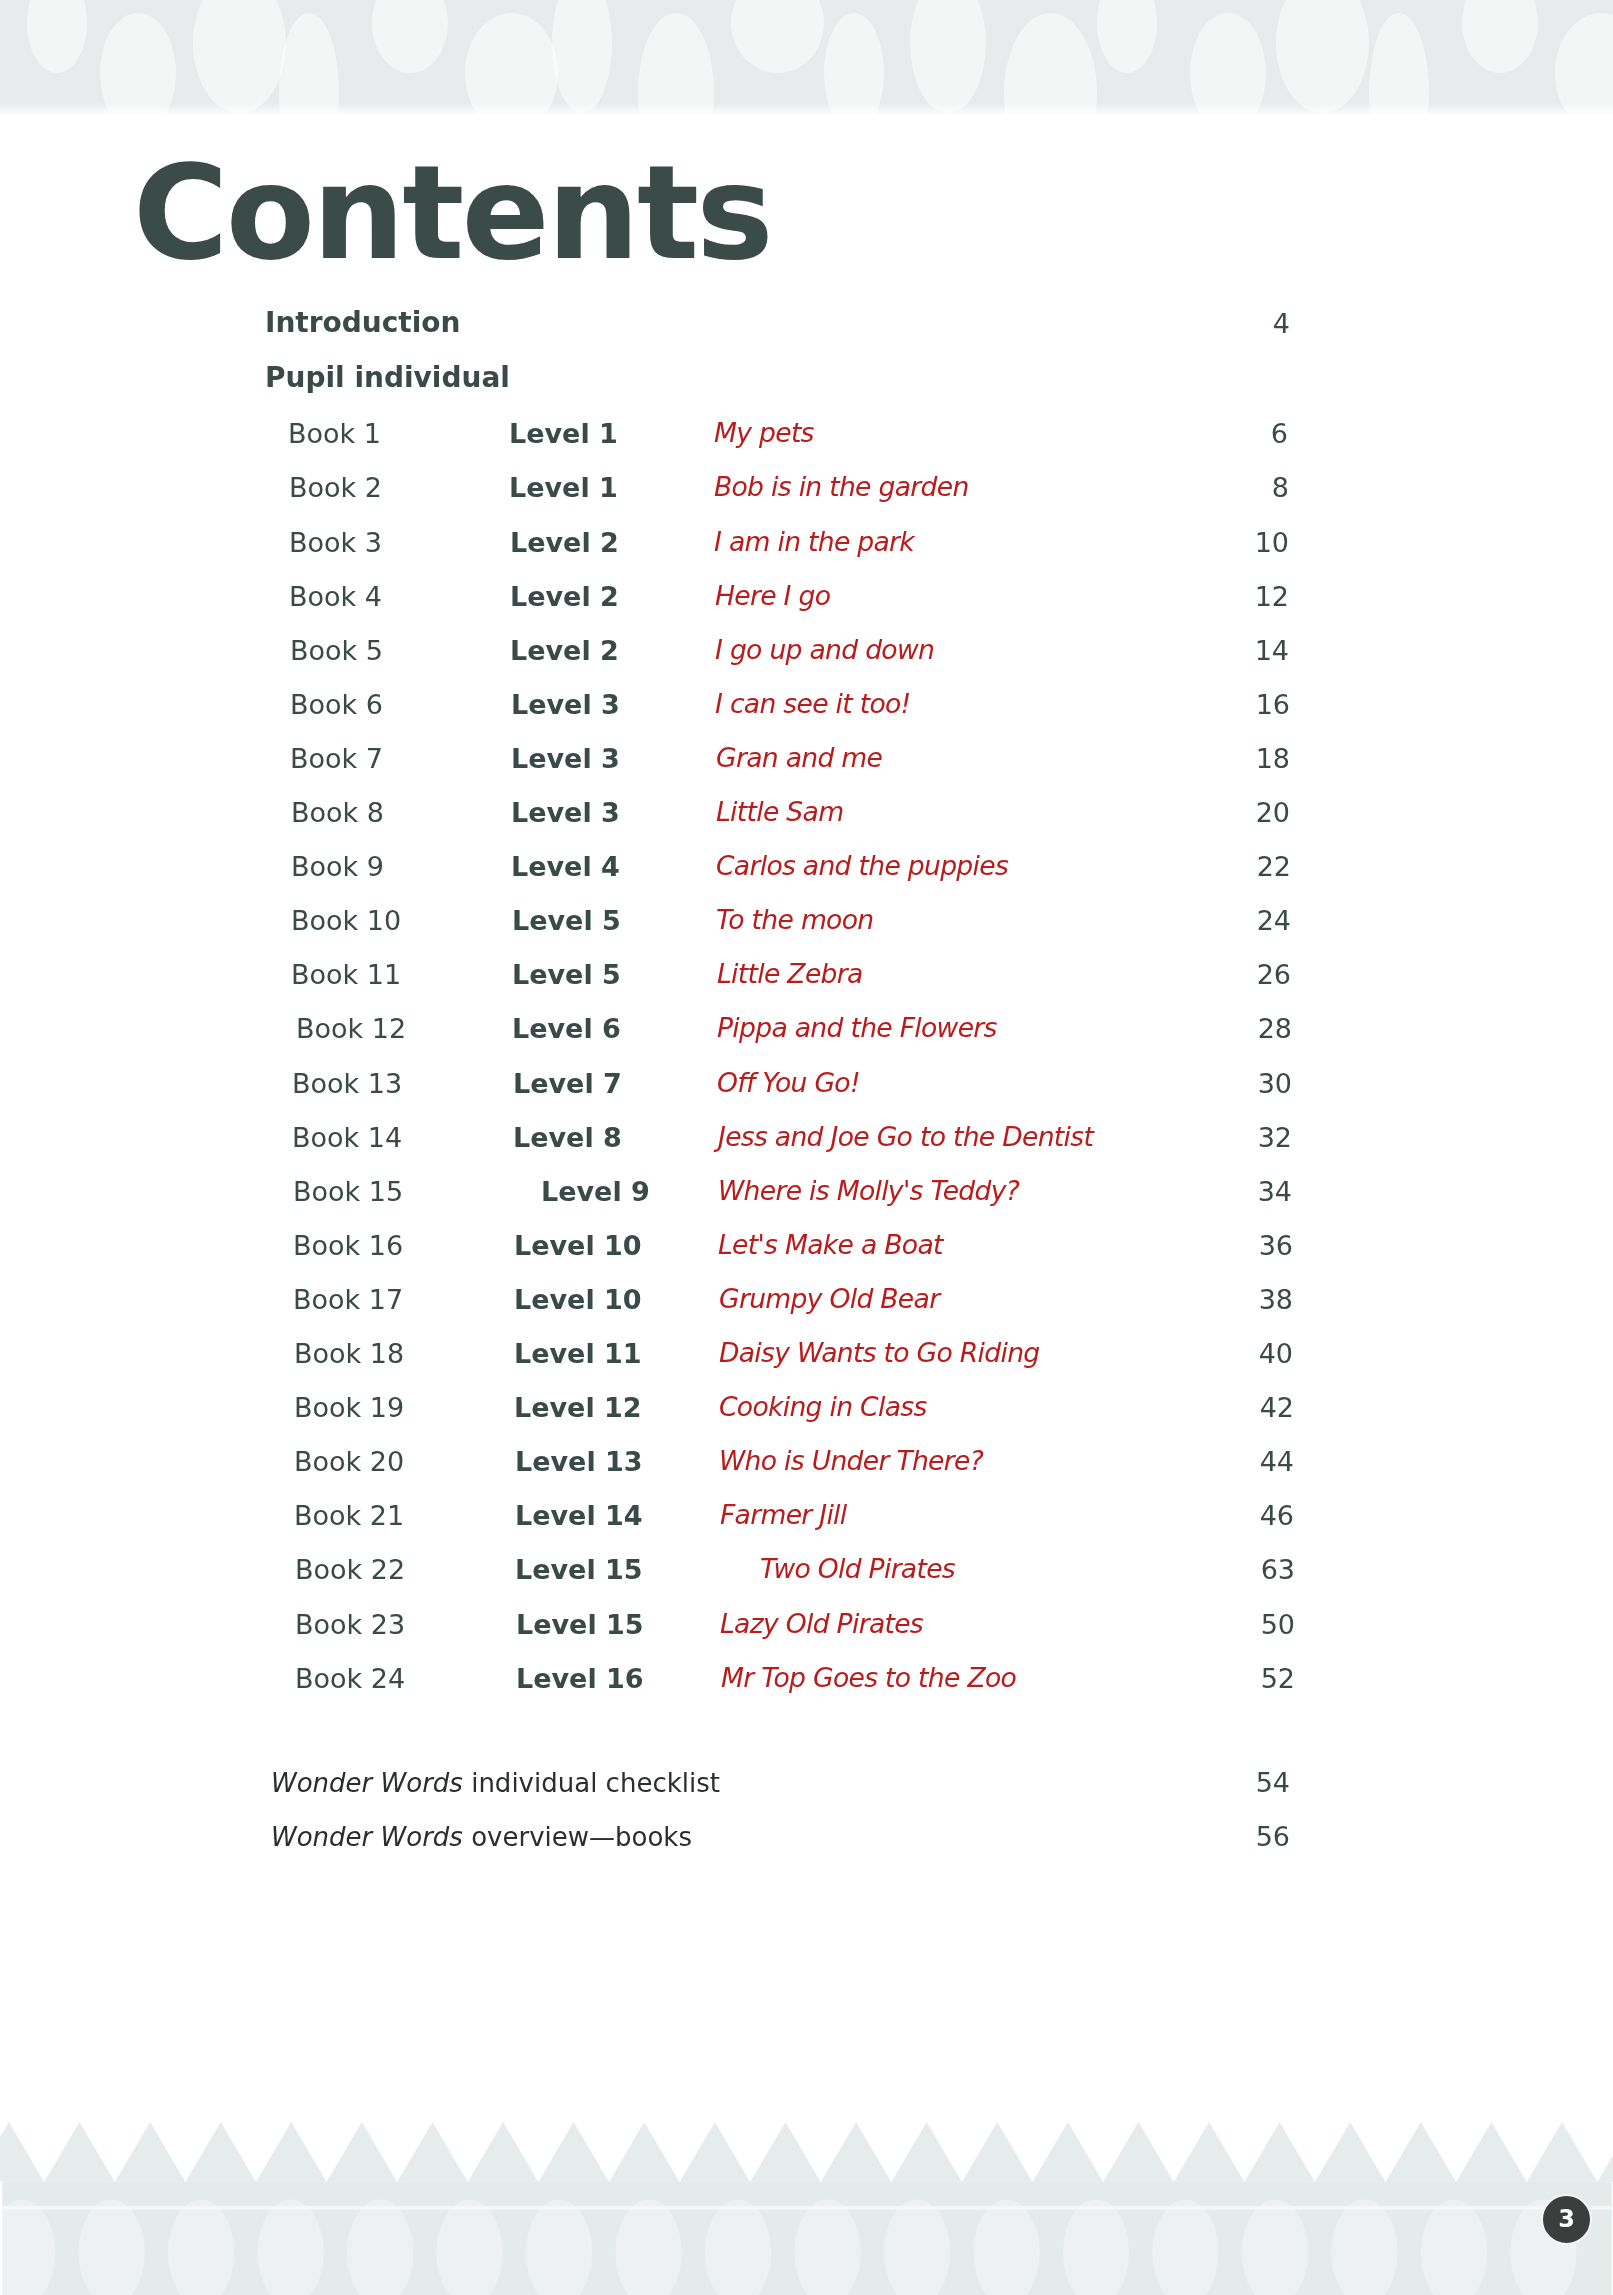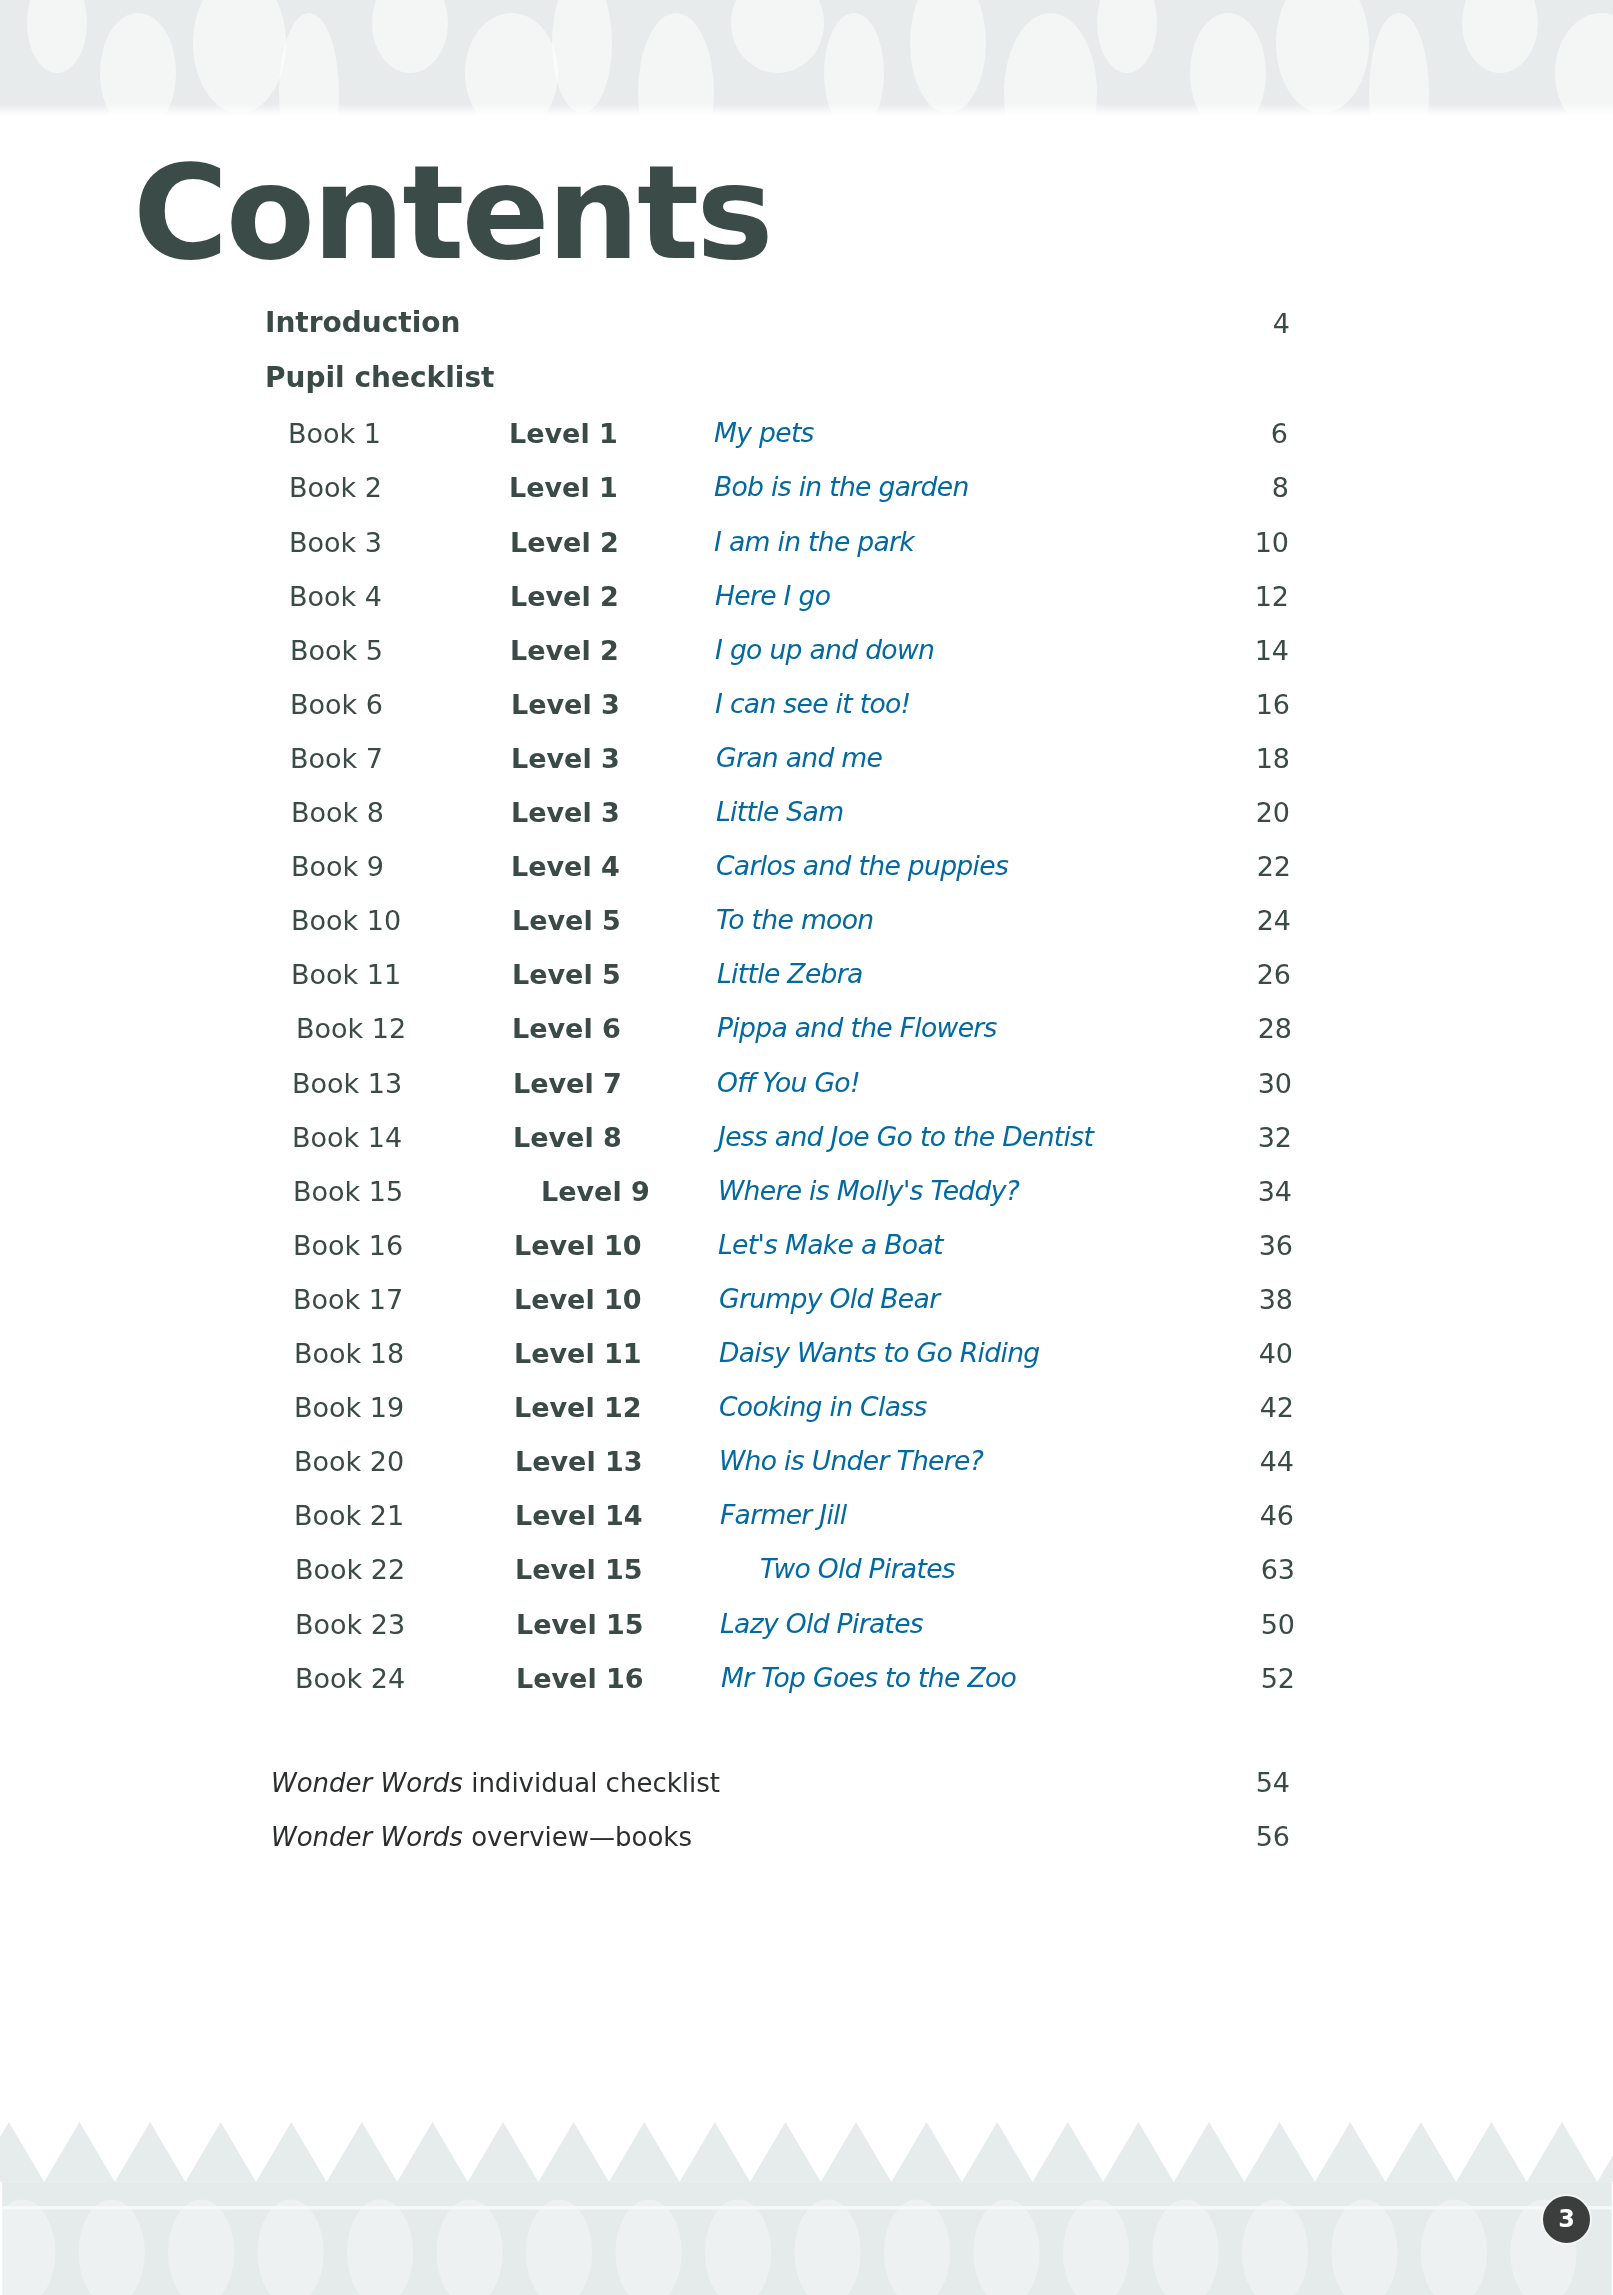--- a/index.html
+++ b/index.html
@@ -78,21 +78,21 @@
       color: #3a4a46;
     }
     .level {
       font-weight: bold;
       font-size: 27px;
       color: #3a4a46;
     }
     .story {
       font-style: italic;
       font-size: 26.6px;
-      color: #0369a1;
+      color: #b91c1c;
       font-family: "DejaVu Sans", sans-serif;
       letter-spacing: -0.7px;
     }
     .pg {
       font-size: 27px;
       color: #3a4a46;
       text-align: right;
       width: 80px;
     }
     .extra {
@@ -143,21 +143,21 @@
   </div>
 
 <h1 class="title">Contents</h1>
 
 <div class="row" style="top:297px;">
   <span class="cell section-head" style="left:265px;">Introduction</span>
   <span class="cell pg" style="left:1210px;">4</span>
 </div>
 
 <div class="row" style="top:352px;">
-  <span class="cell section-head" style="left:265px;">Pupil checklist</span>
+  <span class="cell section-head" style="left:265px;">Pupil individual</span>
 </div>
 
 <div id="bookRows">
     <div class="row" style="top: 407px;">
       <span class="cell book" style="left:288px;">Book 1</span>
       <span class="cell level" style="left:509px;">Level 1</span>
       <span class="cell story" style="left:714px;">My pets</span>
       <span class="cell pg" style="left:1208px;">6</span>
     </div>
     <div class="row" style="top: 461px;">

